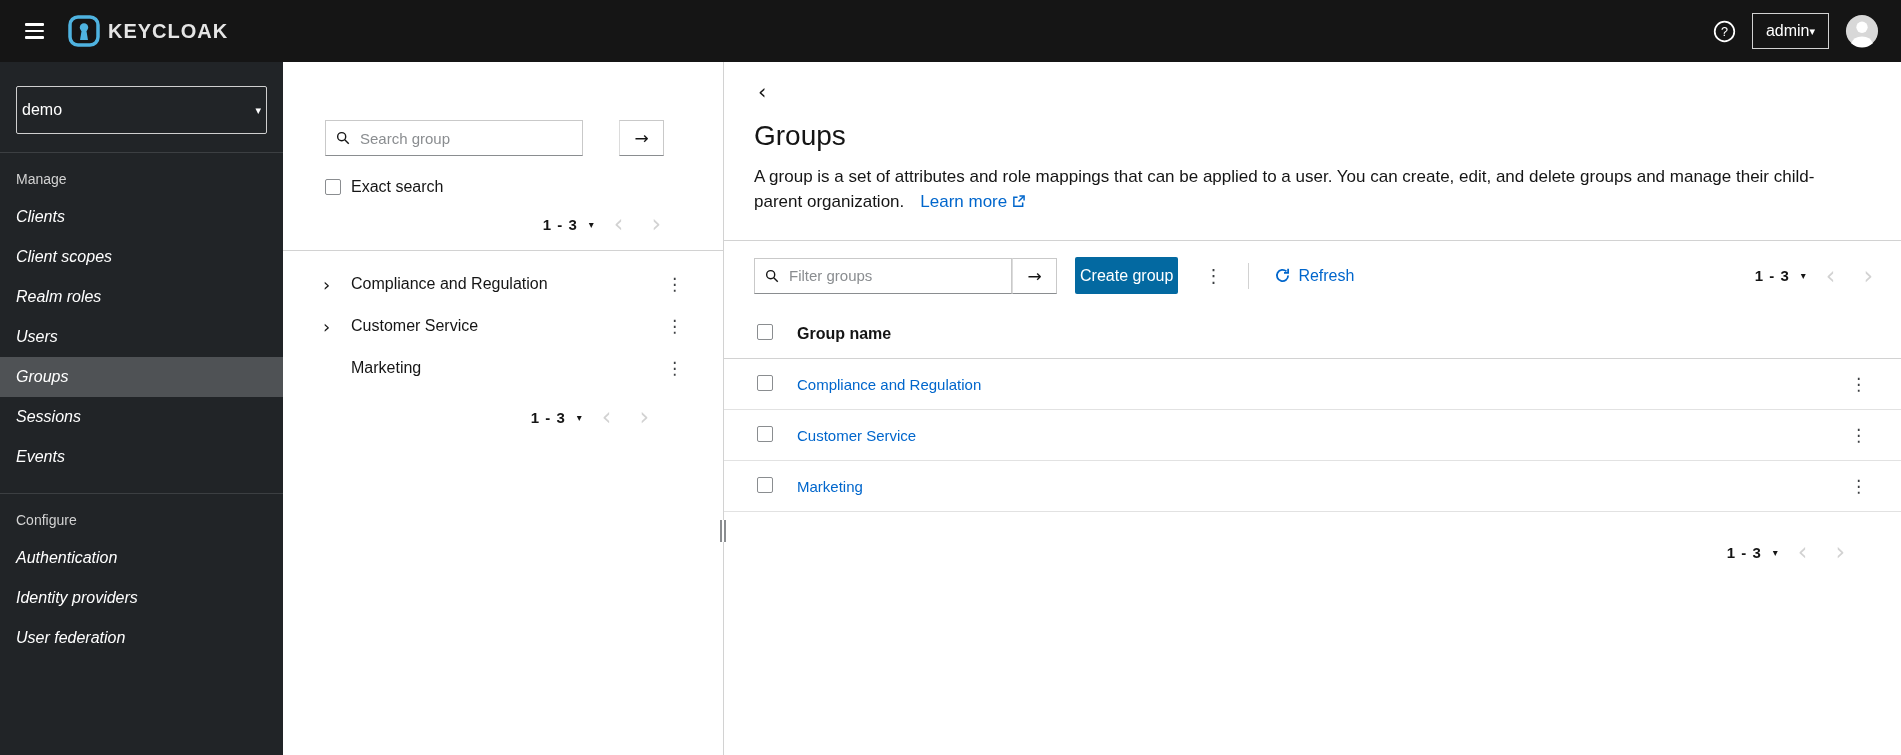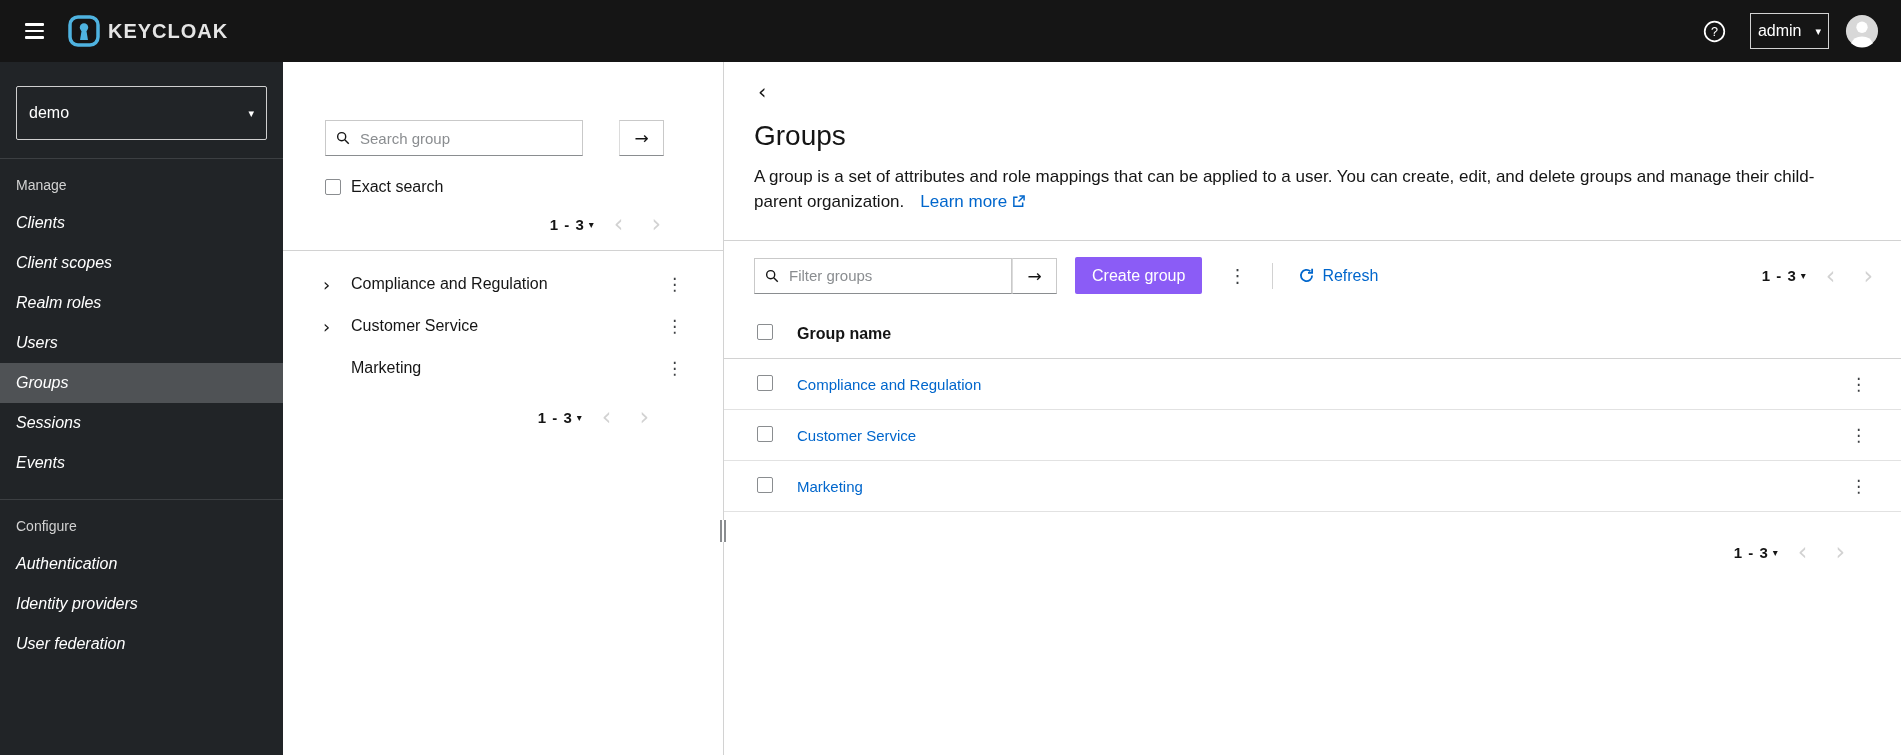--- a/index.html
+++ b/index.html
@@ -18,32 +18,32 @@
     padding:0 22px 0 12px; flex-shrink:0;
   }
   .hamburger { background:none; border:none; width:44px; height:44px;
     display:flex; flex-direction:column; justify-content:center; align-items:center;
     gap:4px; cursor:pointer; }
   .hamburger span { display:block; width:19px; height:2.5px; background:#fff; border-radius:1px; }
   .brand { display:flex; align-items:center; gap:8px; margin-left:12px; cursor:pointer; }
   .brand-text { color:#e5e5e5; font-size:20px; font-weight:bold; letter-spacing:1px; }
   .mast-right { margin-left:auto; display:flex; align-items:center; gap:16px; }
   .help-btn { background:none; border:none; cursor:pointer; display:flex; padding:0; }
-  .user-dd { display:flex; align-items:center; gap:14px; border:1px solid #d2d2d2;
-    background:none; padding:8px 7px; color:#fff; font-size:16px; cursor:pointer;margin-left:8px; }
+  .user-dd { display:flex; align-items:center; border:1px solid #d2d2d2;
+    background:none; padding:8px 13px; color:#fff; font-size:16px; cursor:pointer; }
   .user-dd .caret { color:#fff; font-size:11px; }
   .avatar-btn { background:none; border:none; padding:0; cursor:pointer; display:flex; }
 
   
   .body-row { display:flex; flex:1; min-height:0; }
 
   
   .sidebar { width:283px; background:#212427; flex-shrink:0; color:#fff; overflow:hidden; }
-  .realm-box { margin:24px 16px 18px; height:54px; border:1px solid #cfcfcf; border-radius:2px;
-    display:flex; align-items:center; justify-content:space-between; padding:0 12px;
+  .realm-box { margin:24px 16px 18px; height:48px; border:1px solid #cfcfcf; border-radius:2px;
+    display:flex; align-items:center; justify-content:space-between; padding:0 5px;
     font-size:16px; cursor:pointer; }
   .realm-box .caret { color:#fff; font-size:11px; }
   .sidebar-sep { border-top:1px solid #3c3f42; }
   .nav-title { padding:18px 16px 10px; font-size:14px; color:#d2d2d2; }
   .nav-item { padding:10px 16px; font-size:16px; line-height:20px; color:#fff; cursor:pointer;font-style:italic; }
   .nav-item.active { background:#4f5255; }
   .nav-gap { height:16px; }
 
   
   .tree-panel { width:441px; flex-shrink:0; background:#fff; border-right:1px solid #d2d2d2;
@@ -54,21 +54,21 @@
   .search-box input { border:none; outline:none; flex:1; font-size:15px; color:#151515;
     font-family:"Liberation Sans", sans-serif; background:transparent; min-width:0; }
   .search-box input::placeholder { color:#8a8d90; }
   .arrow-btn { width:45px; height:36px; border:1px solid #c9c9c9; border-bottom-color:#8a8d90;
     border-left:1px solid #dcdcdc; background:#fff; font-size:17px; color:#151515; cursor:pointer; }
   .exact-row { display:flex; align-items:center; gap:10px; padding:22px 0 0 42px; font-size:16px; }
   input[type=checkbox] { appearance:none; -webkit-appearance:none; width:16px; height:16px;
     border:1px solid #8a8d90; border-radius:2px; background:#fff; margin:0; cursor:pointer; }
 
   .pagination { display:flex; align-items:center; }
-  .pg-range { background:none; border:none; display:flex; align-items:center; gap:4px;
+  .pg-range { background:none; border:none; display:flex; align-items:center; gap:11px;
     font-size:15px; color:#151515; cursor:pointer; font-family:"Liberation Sans", sans-serif; }
   .pg-range b { font-weight:bold; letter-spacing:1px; }
   .pg-range .caret { font-size:10px; color:#151515; }
   .pg-nav { background:none; border:none; padding:0 14px; font-size:24px; line-height:1;
     color:#d2d2d2; cursor:default; }
   .tree-pg-top { display:flex; justify-content:flex-end; padding:16px 48px 14px 0; }
   .tree-sep { border-top:1px solid #d2d2d2; }
   .tree-list { padding-top:12px; }
   .tree-row { display:flex; align-items:center; height:42px; padding:0 34px 0 40px; }
   .expand-btn { width:28px; background:none; border:none; padding:0; text-align:left;
@@ -86,21 +86,21 @@
   .drawer-head { padding:18px 44px 0 30px; }
   .back-btn { background:none; border:none; font-size:21px; color:#151515; cursor:pointer;
     padding:0 4px; }
   .page-title { font-size:28px; font-weight:400; margin:16px 0 12px; }
   .page-desc { font-size:17px; line-height:25px; max-width:1100px; margin:0; }
   .learn-more { color:#0066cc; text-decoration:none; margin-left:16px; cursor:pointer;
     display:inline-flex; align-items:center; gap:5px; }
   .main-sep { border:none; border-top:1px solid #d2d2d2; margin:26px 0 0; }
 
   .toolbar { display:flex; align-items:center; padding:16px 14px 16px 30px; }
-  .primary-btn { margin-left:18px; height:37px; padding:0 17px; background:#8b5cf6; color:#fff;
+  .primary-btn { margin-left:18px; height:37px; padding:0 5px; background:#0369a1; color:#fff;
     border:none; border-radius:2px; font-size:16px; cursor:pointer;
     font-family:"Liberation Sans", sans-serif; }
   .toolbar .kebab-btn { margin-left:20px; font-size:18px; }
   .vr { width:1px; height:26px; background:#d2d2d2; margin:0 20px; }
   .refresh-btn { display:flex; align-items:center; gap:8px; background:none; border:none;
     color:#0066cc; font-size:16px; cursor:pointer; font-family:"Liberation Sans", sans-serif; }
   .toolbar .pagination { margin-left:auto; }
 
   table.groups { width:100%; border-collapse:collapse; }
   .groups th { font-size:16px; font-weight:bold; text-align:left; padding:14px 0;

